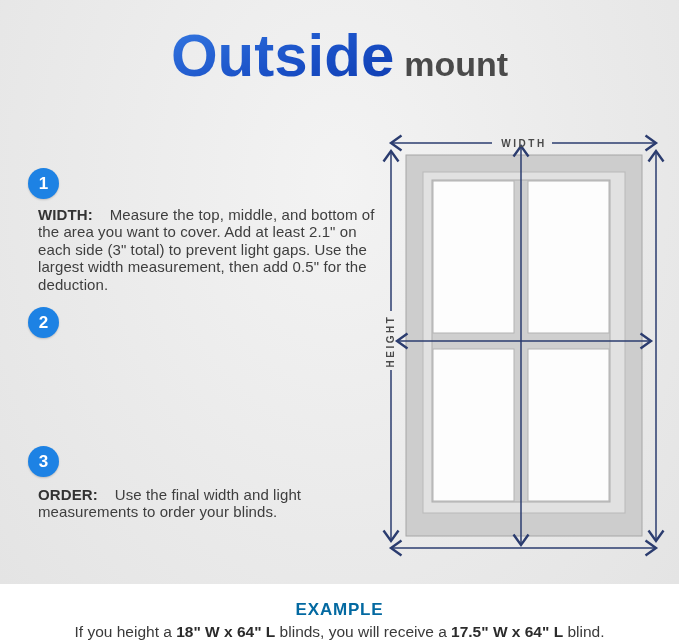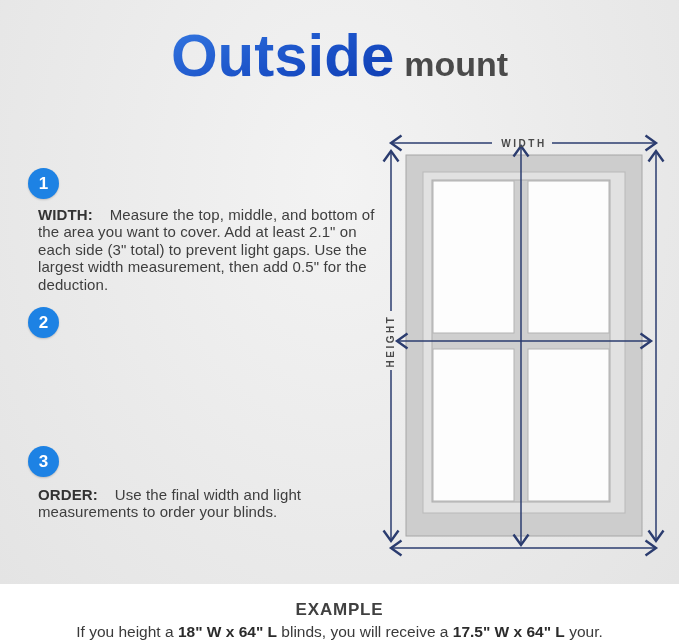--- a/index.html
+++ b/index.html
@@ -42,21 +42,21 @@
   
   .diagram{position:absolute;left:378px;top:128px;width:292px;height:432px;text-decoration:underline;}
   .diagram svg{display:block;}
   .meas-label{
     font-family:"Liberation Sans",sans-serif;font-size:10px;font-weight:600;
     fill:#4a4a4a;letter-spacing:2.5px;
   }
 
   
   .example-bar{position:absolute;left:0;top:584px;width:679px;height:60px;background:#ffffff;text-align:center;}
-  .example-heading{margin-top:16px;font-size:17px;font-weight:700;color:#404040;letter-spacing:.8px;}
+  .example-heading{margin-top:16px;font-size:17px;font-weight:700;color:#0369a1;letter-spacing:.8px;}
   .example-line{margin-top:3px;font-size:15.5px;color:#3a3a3a;}
   .example-line .bold{font-weight:700;color:#2b2b2b;}
 </style>
 </head>
 <body>
 
 <div class="canvas">
 
   <div class="title-block">
     <div class="title-line2">
@@ -121,17 +121,17 @@
       </g>
 
       <text class="meas-label" x="146" y="19" text-anchor="middle">WIDTH</text>
       <text class="meas-label" x="16" y="213" text-anchor="middle" transform="rotate(-90 16 213)">HEIGHT</text>
     </svg>
   </div>
 
   <div class="example-bar">
     <div class="example-heading">EXAMPLE</div>
     <div class="example-line">
-      <span>If you height a </span><span class="bold">18" W x 64" L</span><span> blinds, you will receive a </span><span class="bold">17.5" W x 64" L</span><span> your.</span>
+      <span>If you height a </span><span class="bold">18" W x 64" L</span><span> blinds, you will receive a </span><span class="bold">17.5" W x 64" L</span><span> blind.</span>
     </div>
   </div>
 
 </div>
 
 </body></html>

